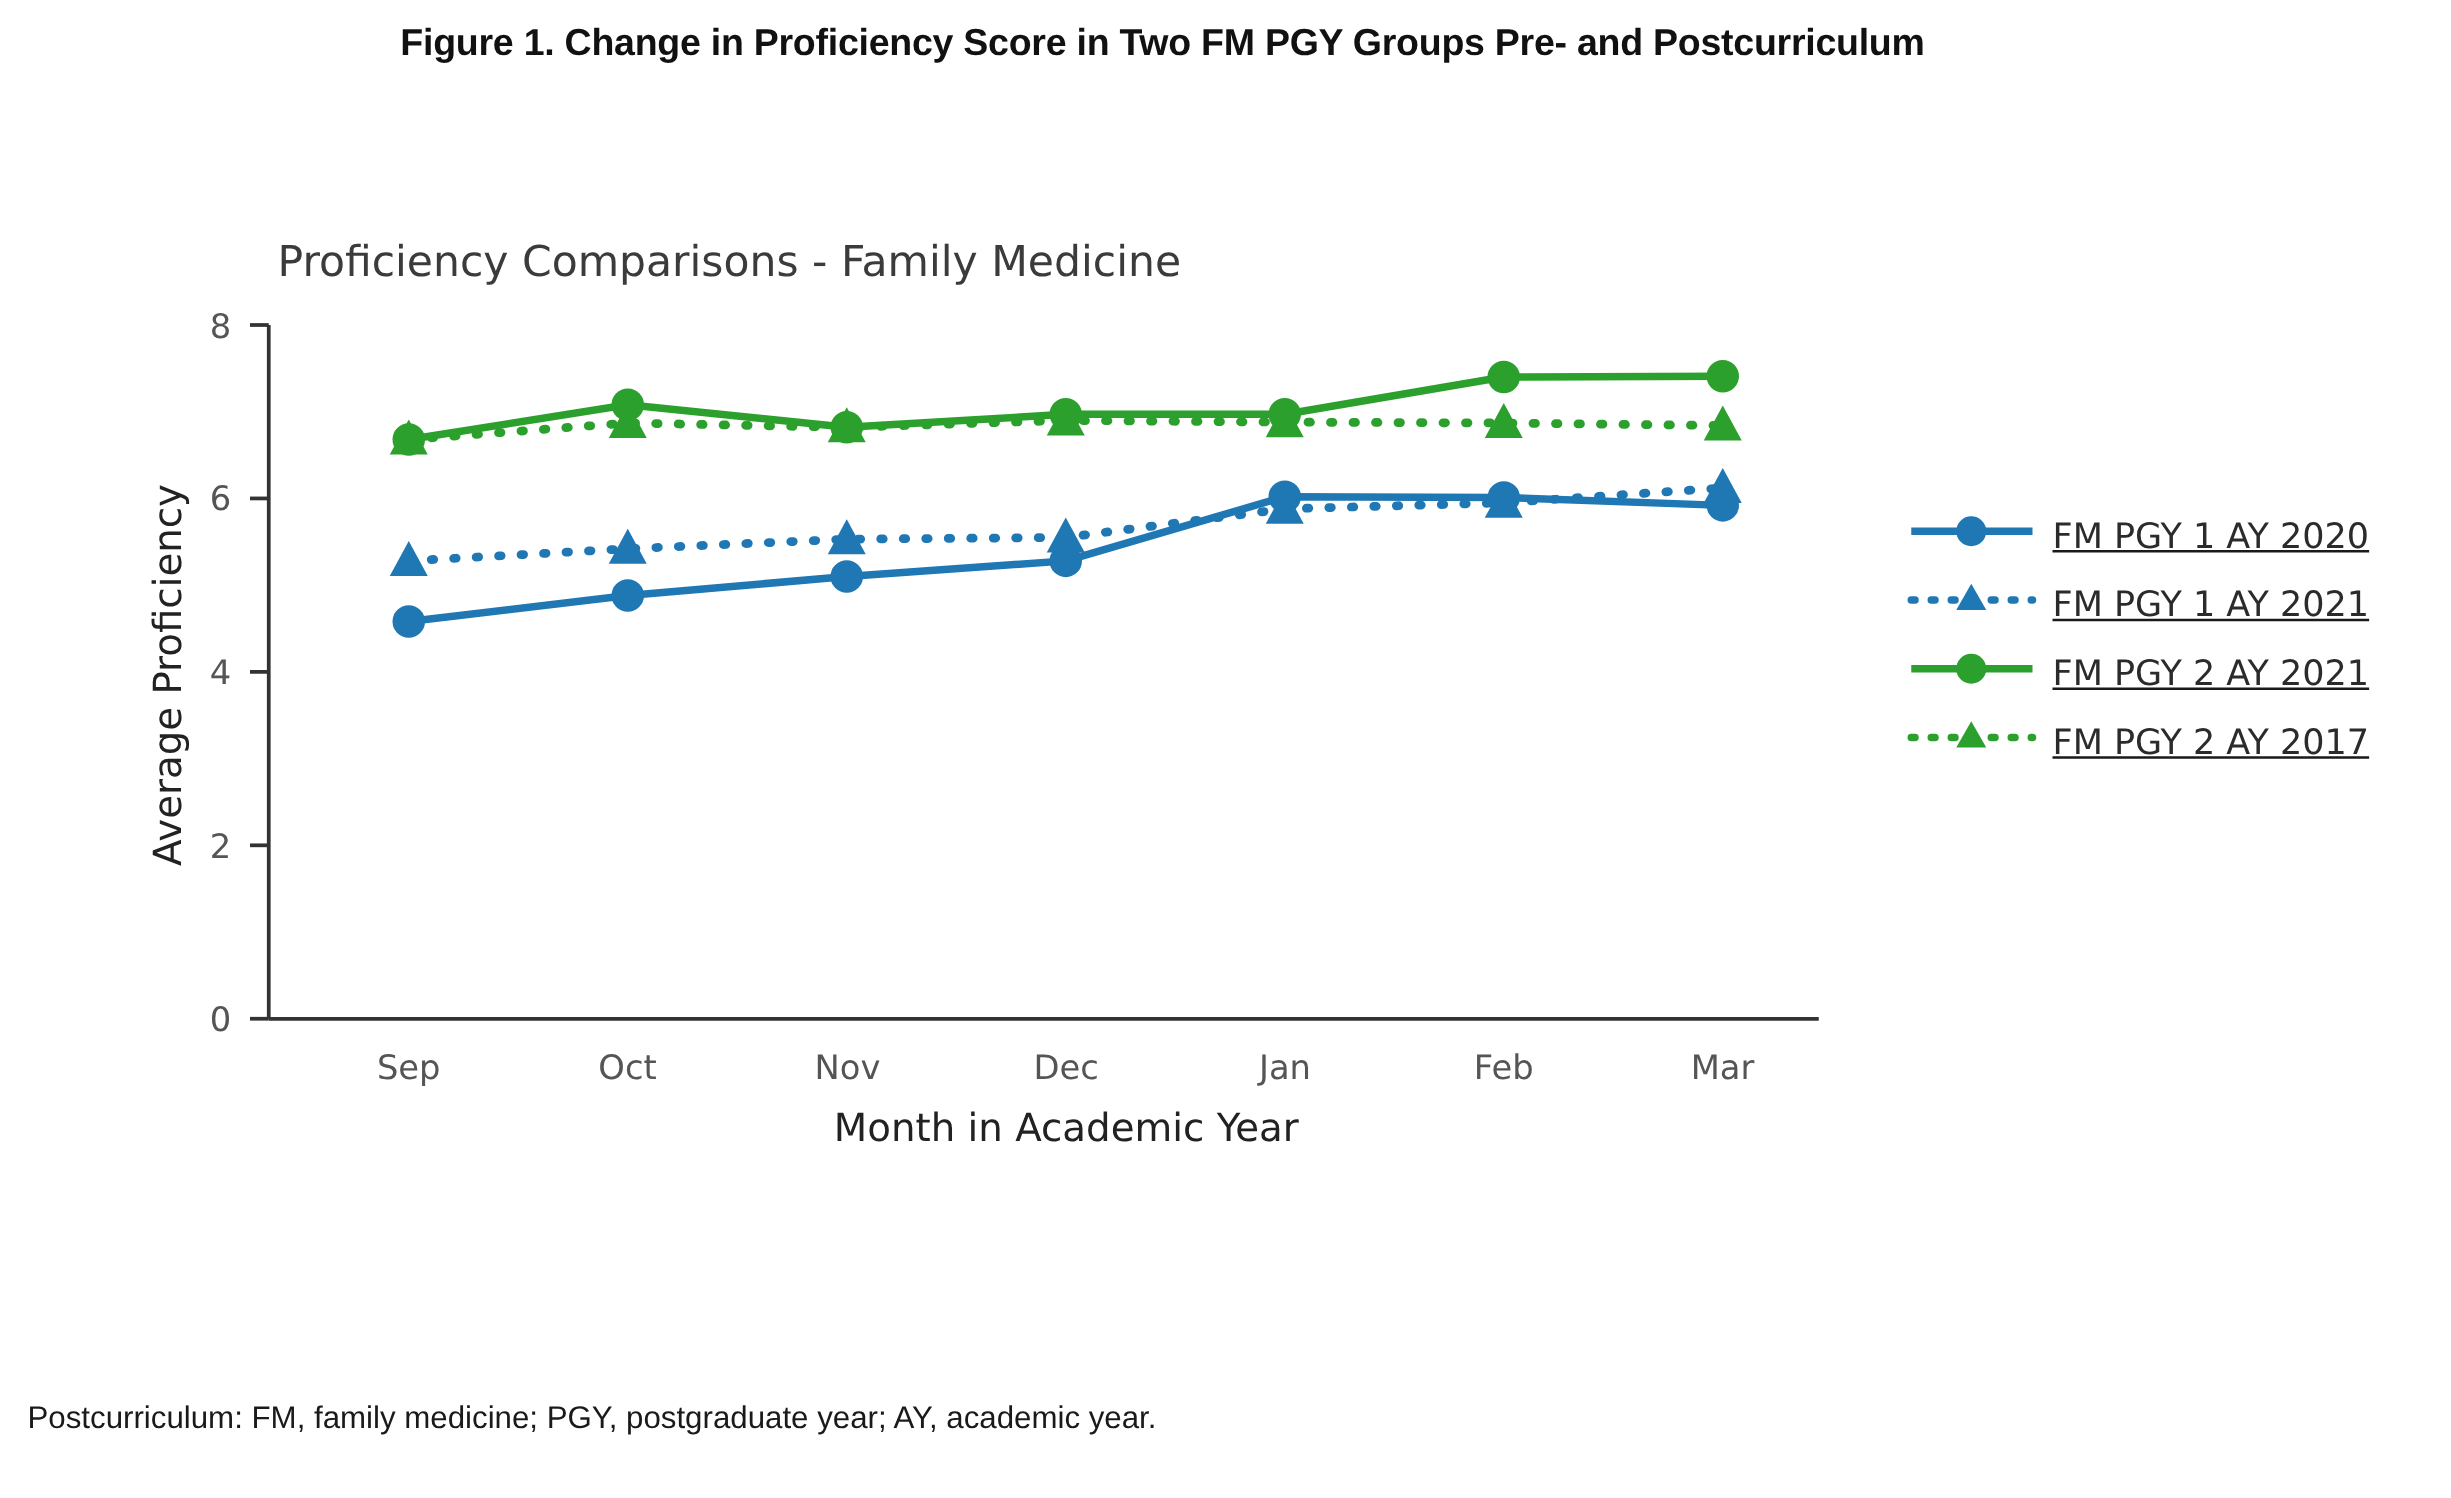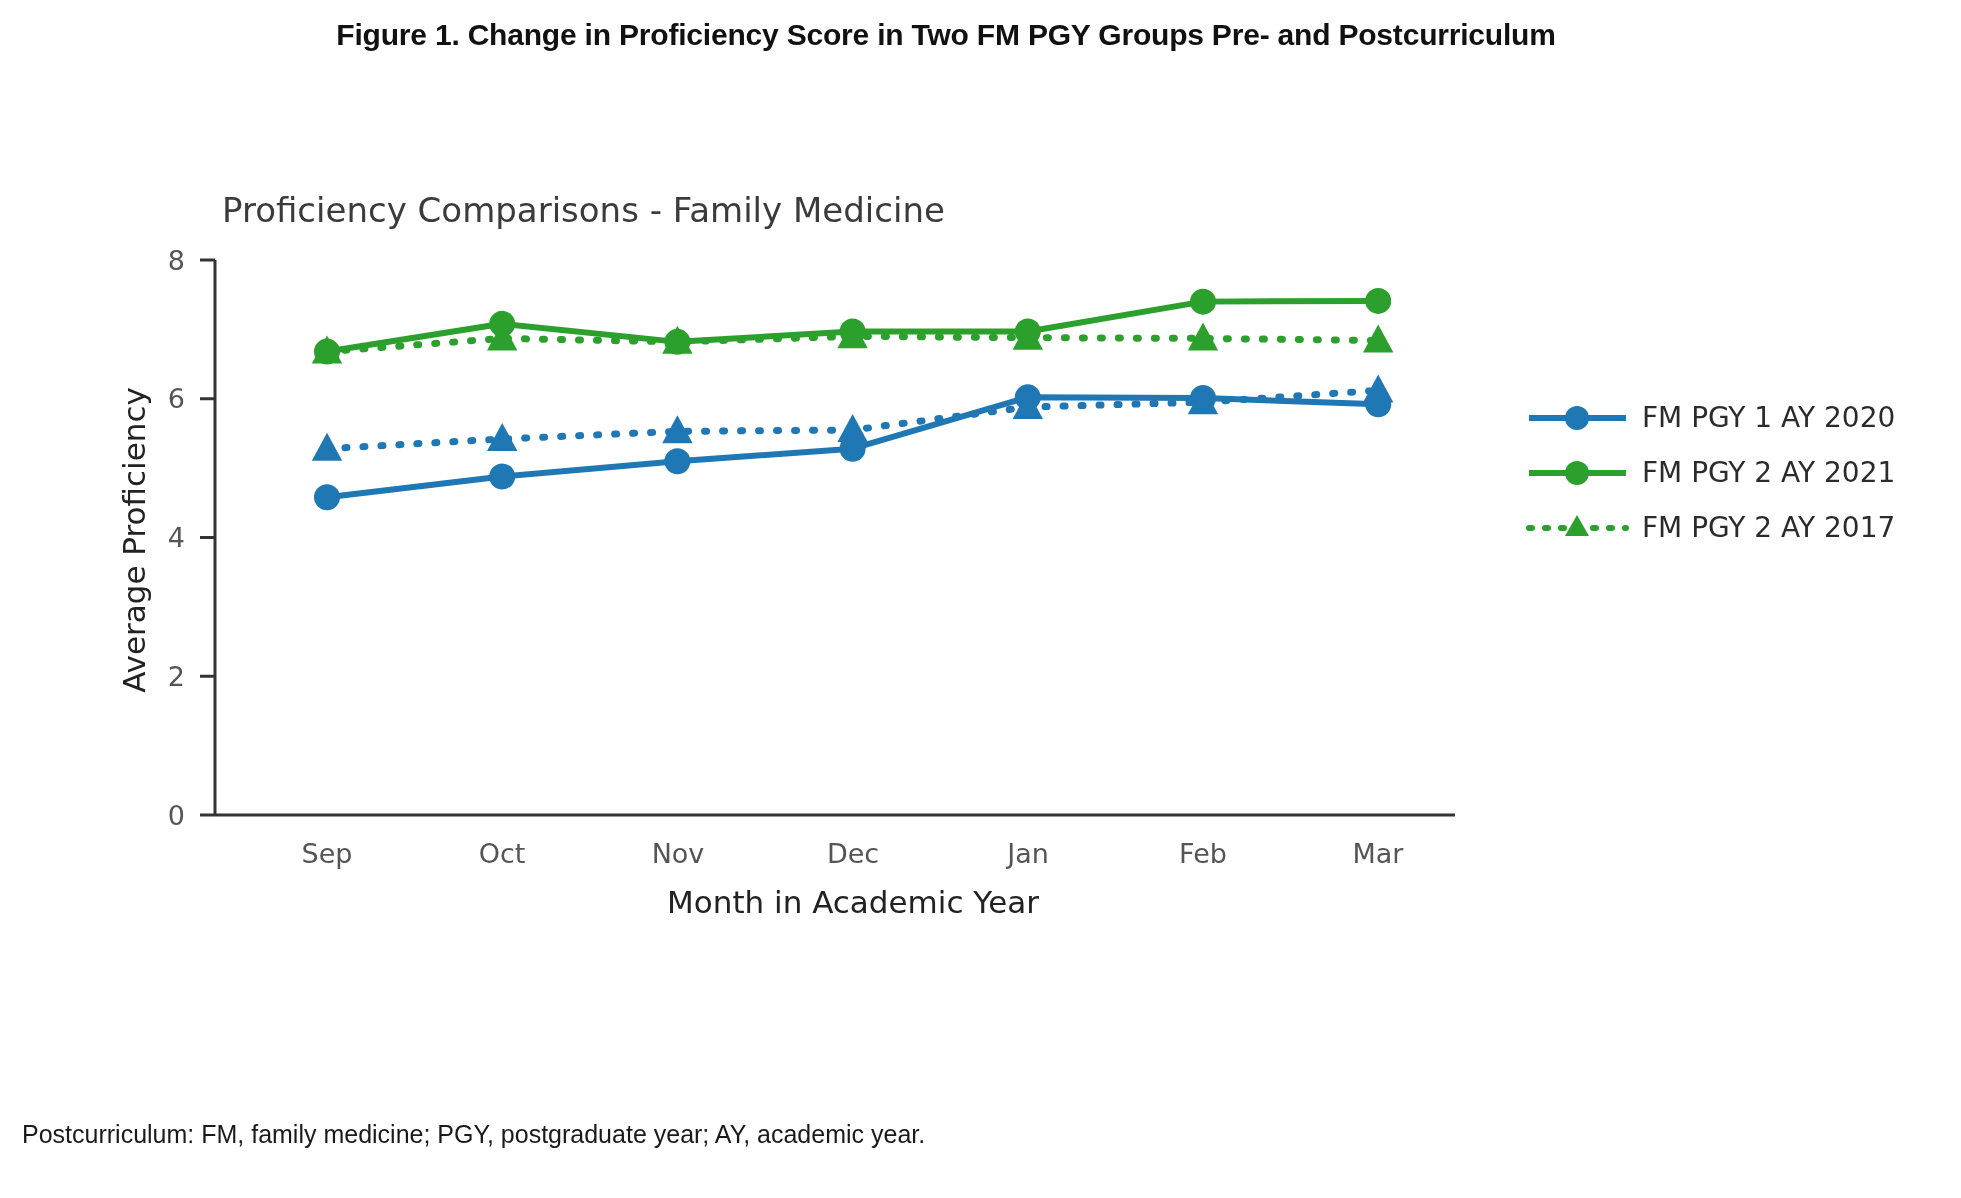--- a/index.html
+++ b/index.html
@@ -16,21 +16,20 @@
     overflow: hidden;
   }
   #figure-title {
     font-size: 30px;
     font-weight: bold;
     text-align: center;
     padding-top: 18px;
     letter-spacing: -0.2px;
     color: #111111;
     width: 1860px;
-    padding-left: 16px;
   }
   #chart-area {
     position: absolute;
     left: 0;
     top: 150px;
     width: 1667px;
     height: 950px;
   }
   #chart-title {
     position: absolute;
@@ -58,22 +57,23 @@
     font-size: 31px;
   }
   #legend {
     position: absolute;
     left: 1525px;
     top: 390px;
     width: 420px;
   }
   .legend-row {
     display: flex;
-    align-items: center;
+    align-items: flex-end;
     height: 55px;
+    text-decoration: underline;
   }
   .legend-sample {
     width: 105px;
     height: 40px;
     flex: 0 0 105px;
     position: relative;
   }
   .legend-label {
     font-family: "DejaVu Sans", sans-serif;
     font-size: 28px;
@@ -180,20 +180,29 @@
       <svg width="105" height="40">
         <line x1="4" y1="20" x2="101" y2="20" stroke="#1f77b4" stroke-width="6"></line>
         <circle cx="52" cy="20" r="12" fill="#1f77b4"></circle>
       </svg>
     </span>
     <span class="legend-label">FM PGY 1 AY 2020</span>
   </div>
   <div class="legend-row">
     <span class="legend-sample">
       <svg width="105" height="40">
+        <line x1="4" y1="20" x2="101" y2="20" stroke="#1f77b4" stroke-width="6" stroke-dasharray="3 13" stroke-linecap="round"></line>
+        <polygon points="52,7 64,28 40,28" fill="#1f77b4"></polygon>
+      </svg>
+    </span>
+    <span class="legend-label">FM PGY 1 AY 2021</span>
+  </div>
+  <div class="legend-row">
+    <span class="legend-sample">
+      <svg width="105" height="40">
         <line x1="4" y1="20" x2="101" y2="20" stroke="#2ca02c" stroke-width="6"></line>
         <circle cx="52" cy="20" r="12" fill="#2ca02c"></circle>
       </svg>
     </span>
     <span class="legend-label">FM PGY 2 AY 2021</span>
   </div>
   <div class="legend-row">
     <span class="legend-sample">
       <svg width="105" height="40">
         <line x1="4" y1="20" x2="101" y2="20" stroke="#2ca02c" stroke-width="6" stroke-dasharray="3 13" stroke-linecap="round"></line>

